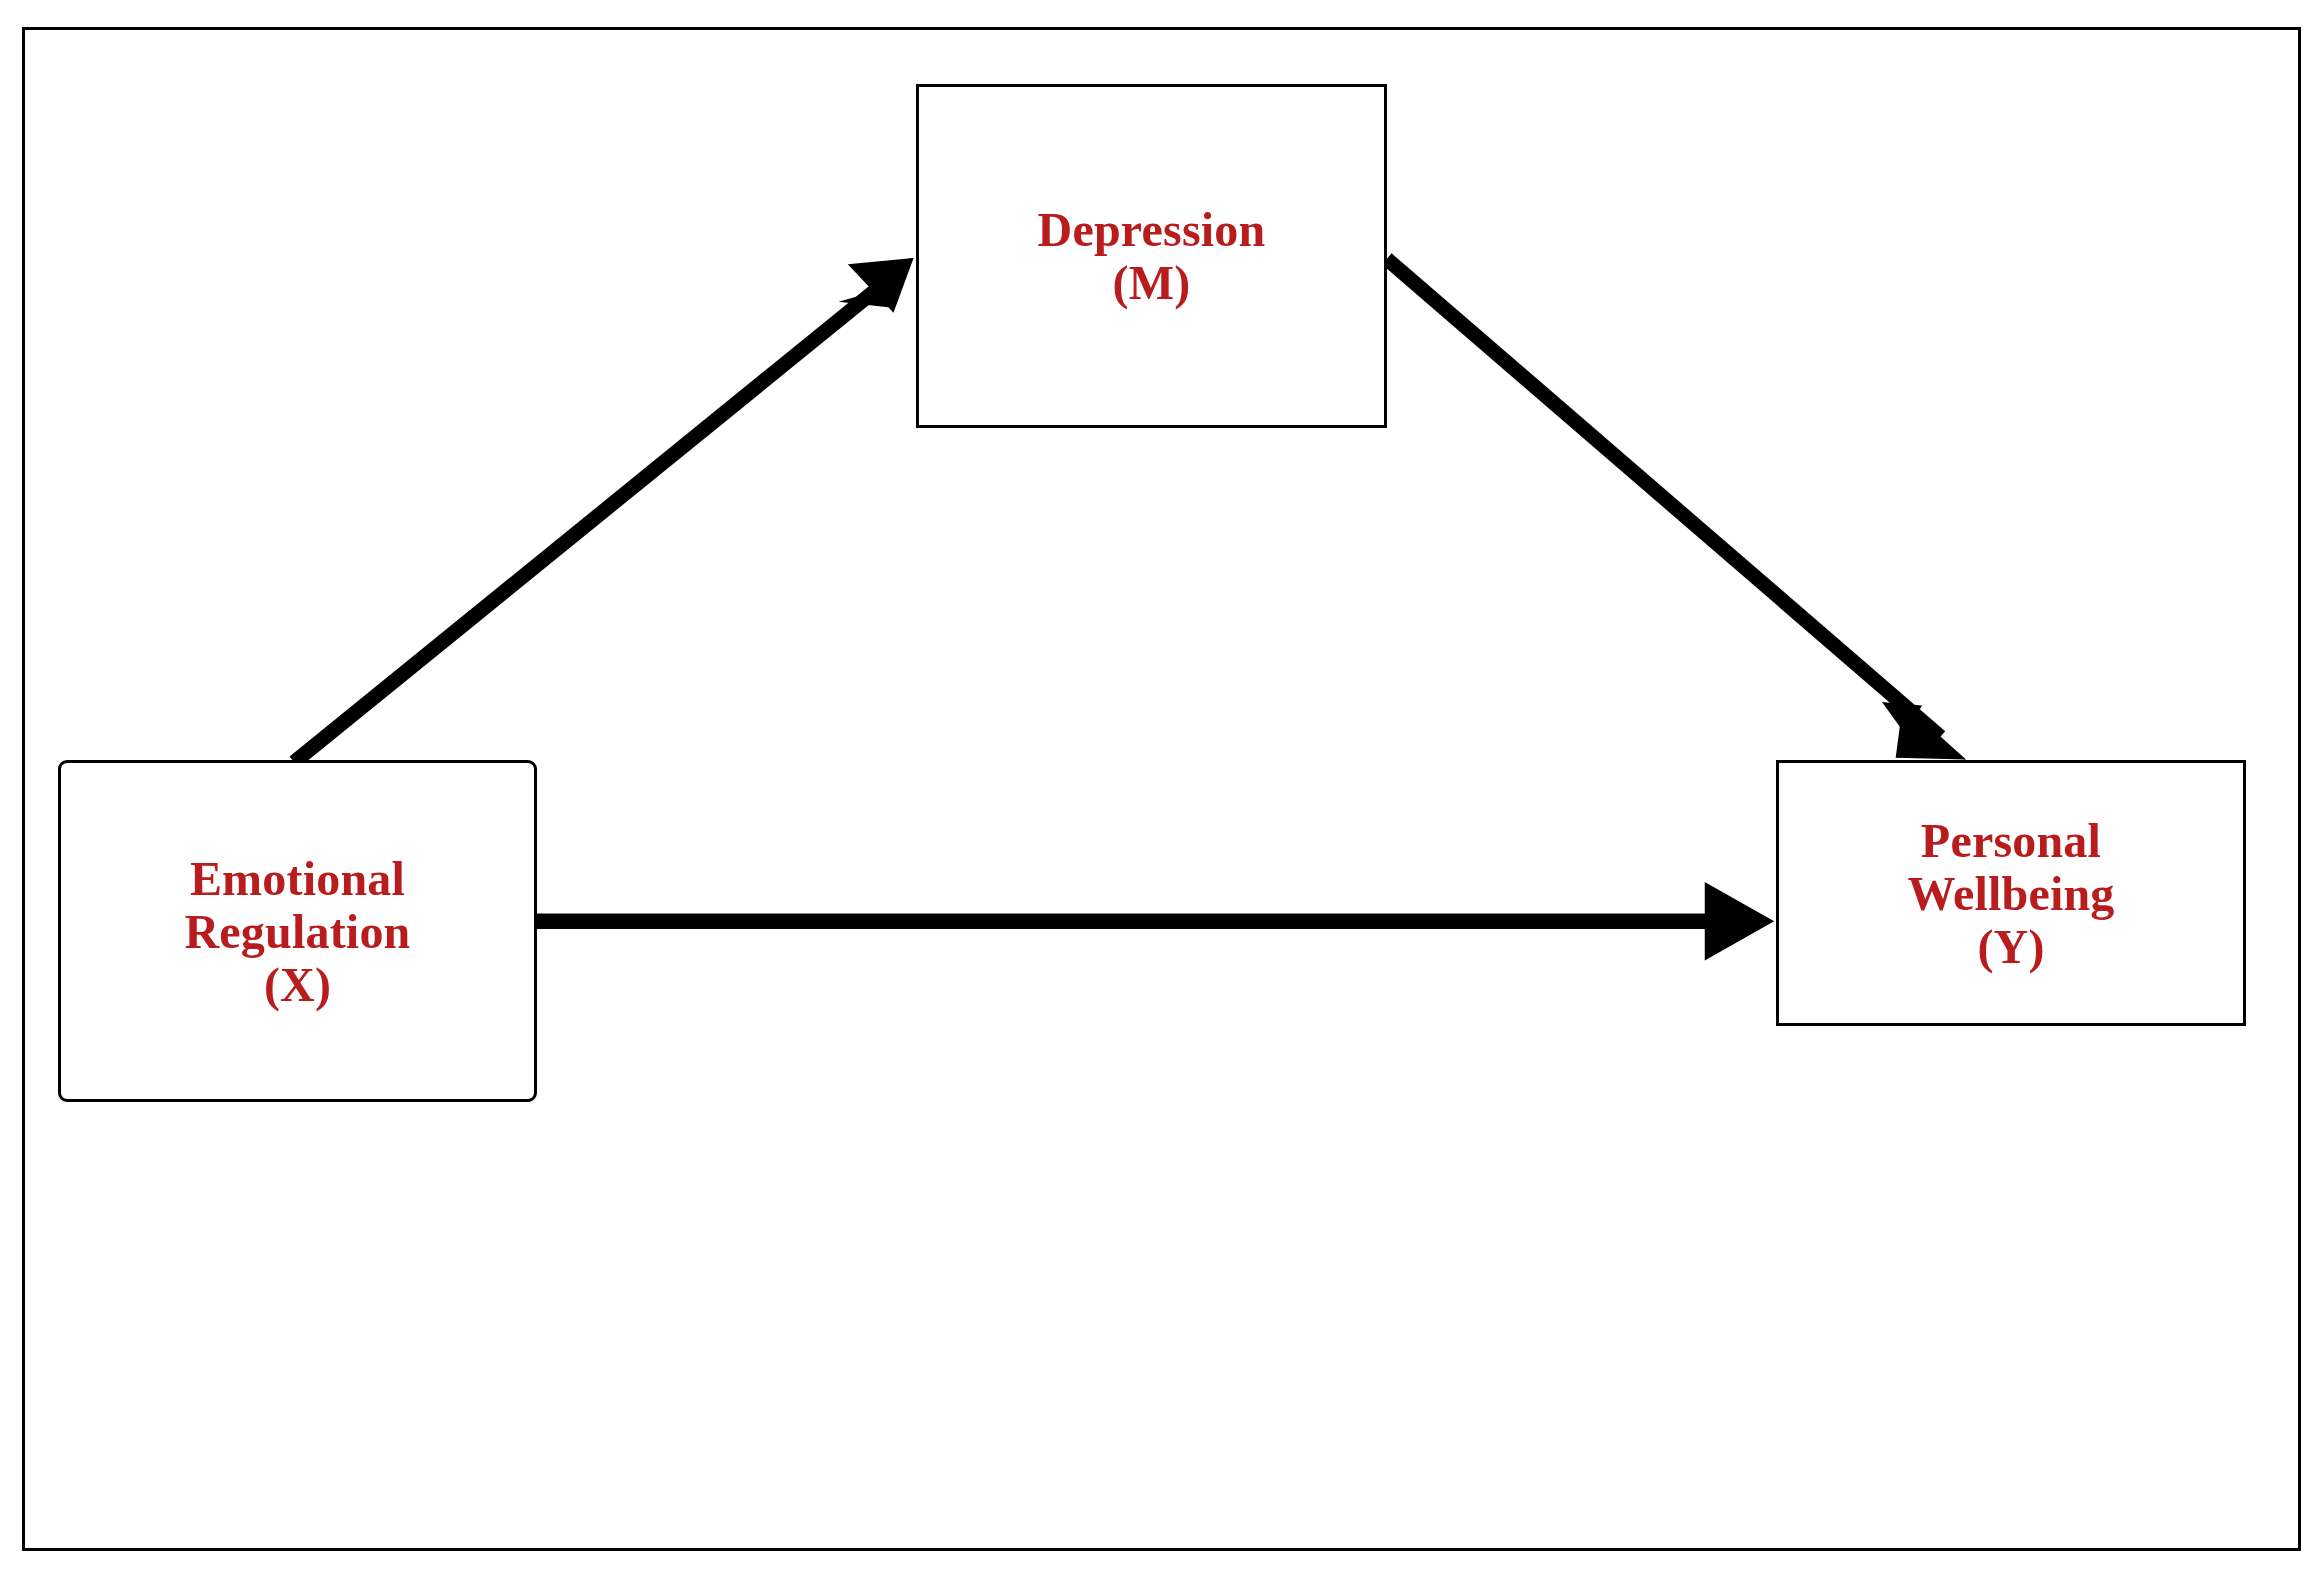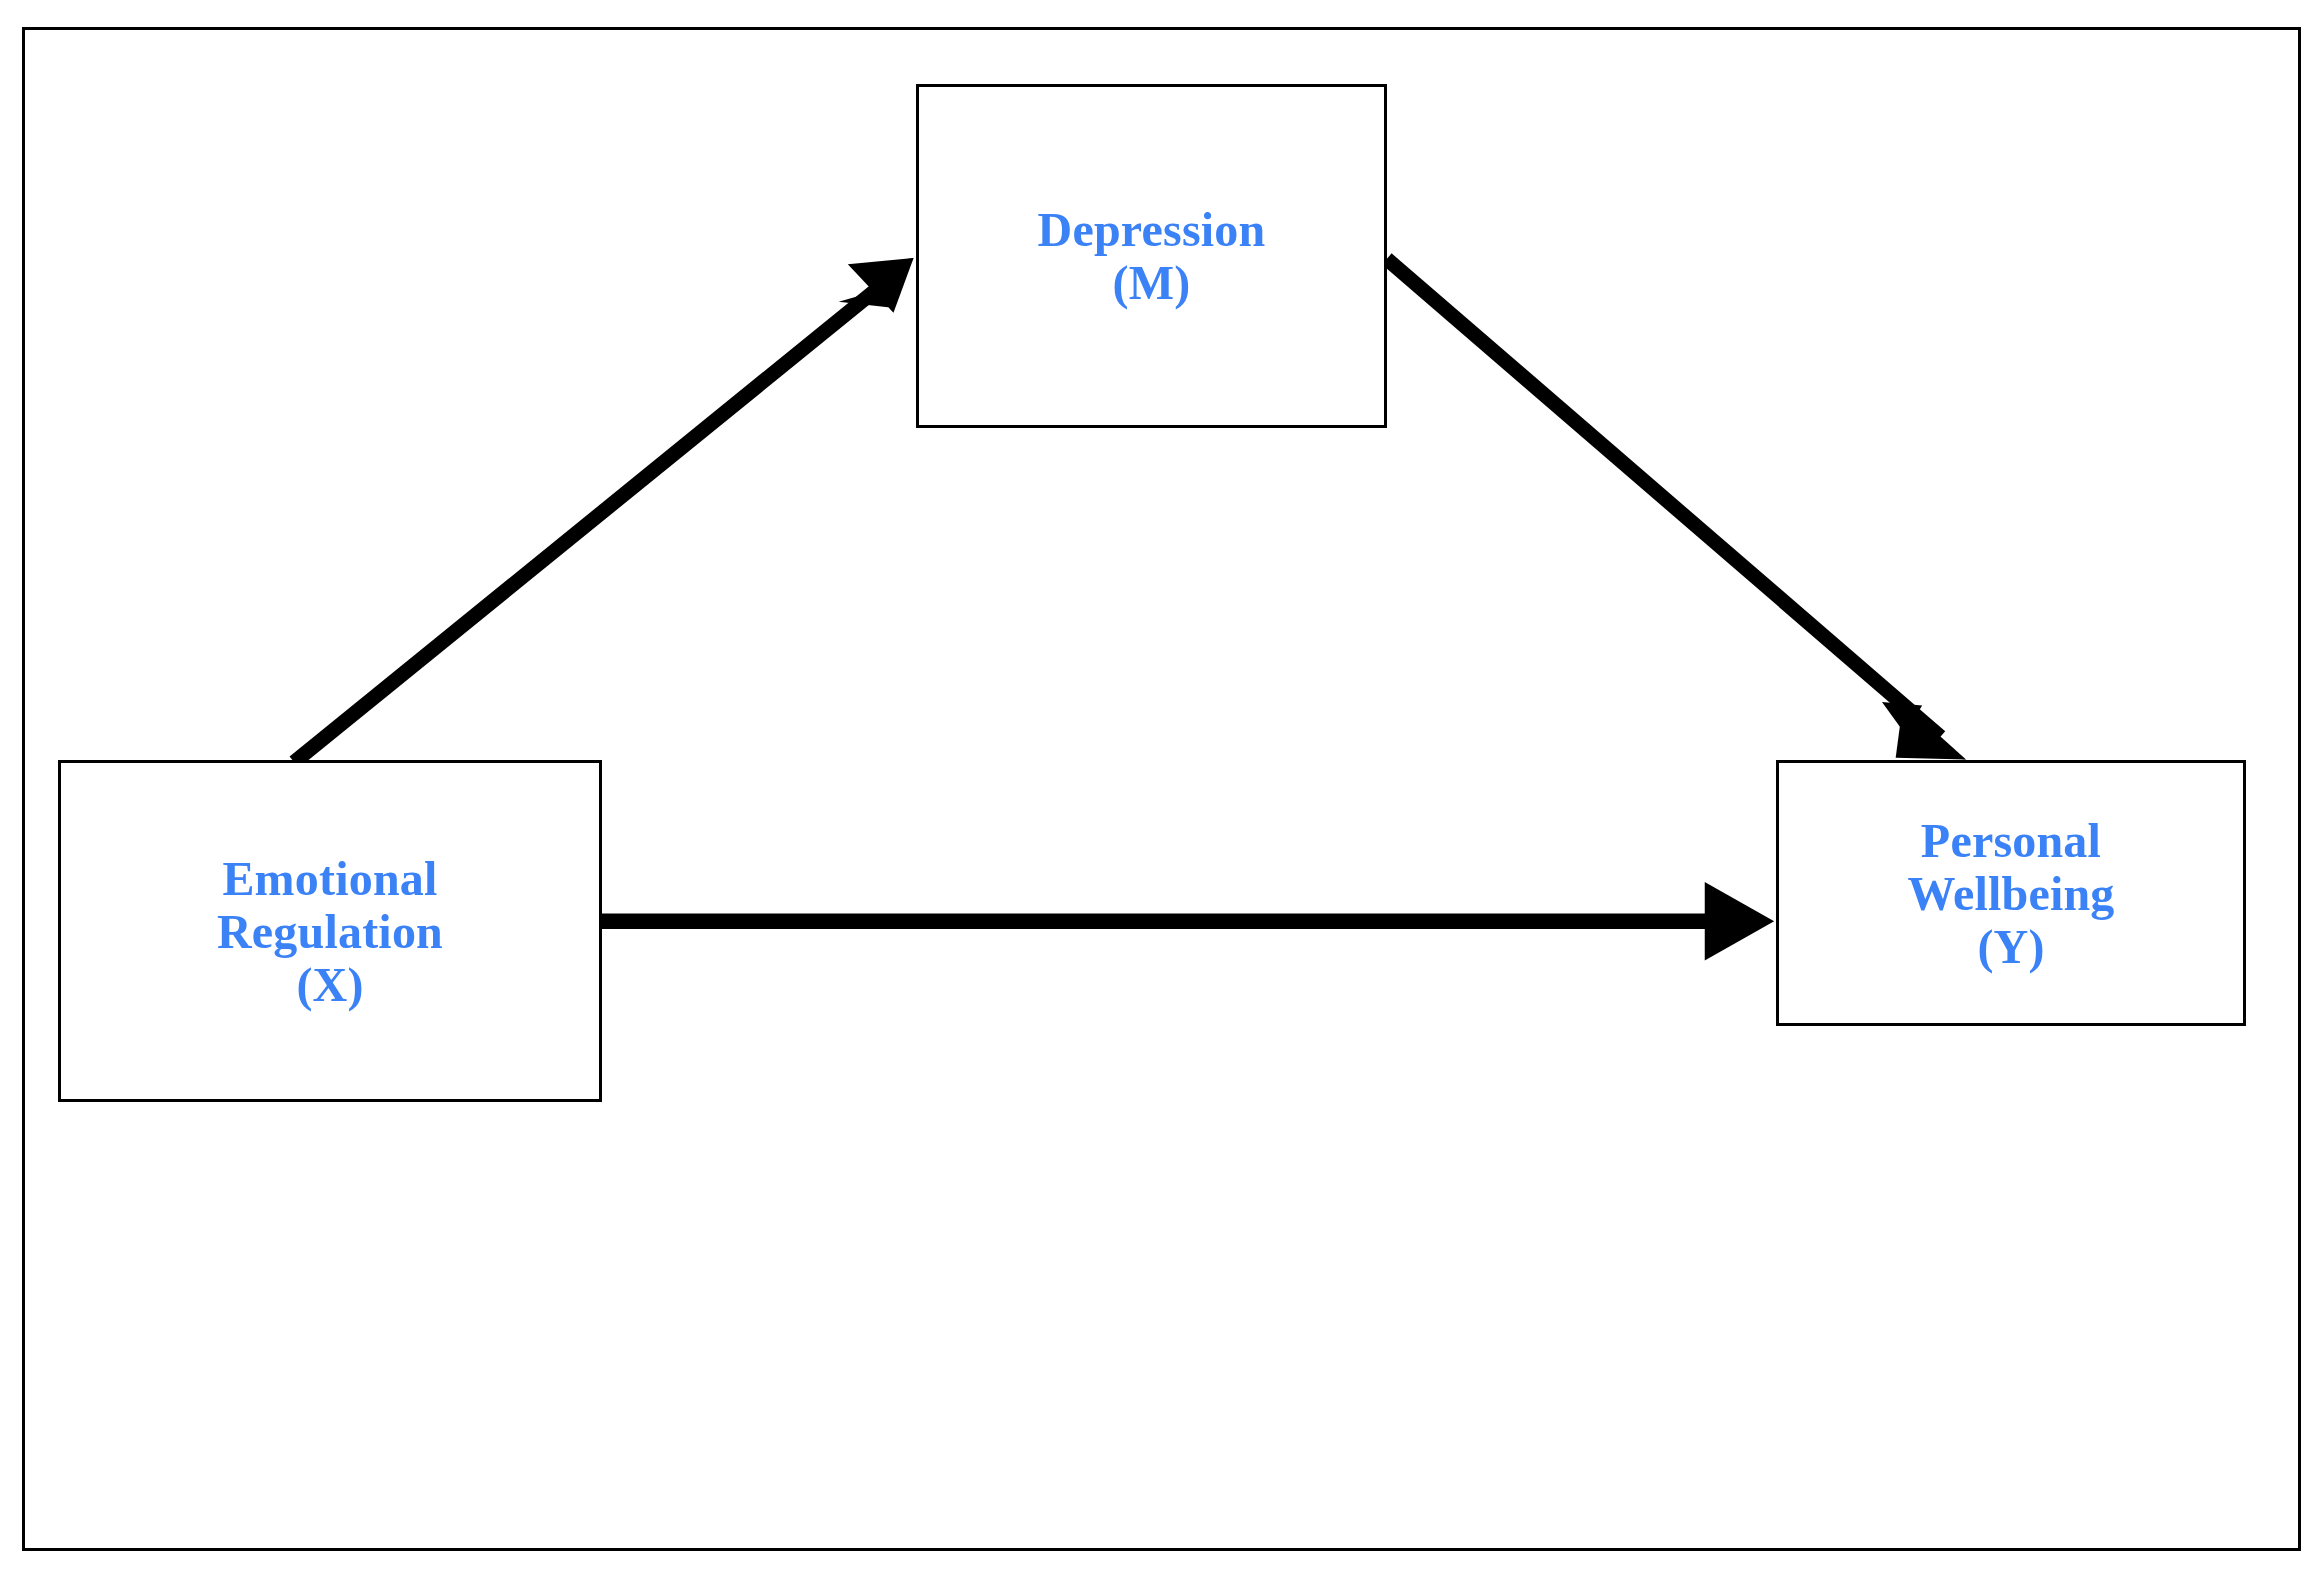--- a/index.html
+++ b/index.html
@@ -45,35 +45,36 @@
     display: flex;
     flex-direction: column;
     align-items: center;
     justify-content: center;
     text-align: center;
   }
   .node-label {
     font-weight: bold;
     font-size: 48px;
     line-height: 53px;
-    color: #3b82f6;
+    color: #b91c1c;
     letter-spacing: 0.2px;
     white-space: pre-line;
   }
   #node-mediator {
     left: 916px;
     top: 84px;
     width: 471px;
     height: 344px;
   }
   #node-predictor {
     left: 58px;
     top: 760px;
-    width: 544px;
+    width: 479px;
     height: 342px;
+    border-radius: 9px;
   }
   #node-outcome {
     left: 1776px;
     top: 760px;
     width: 470px;
     height: 266px;
   }
 </style>
 </head>
 <body>

